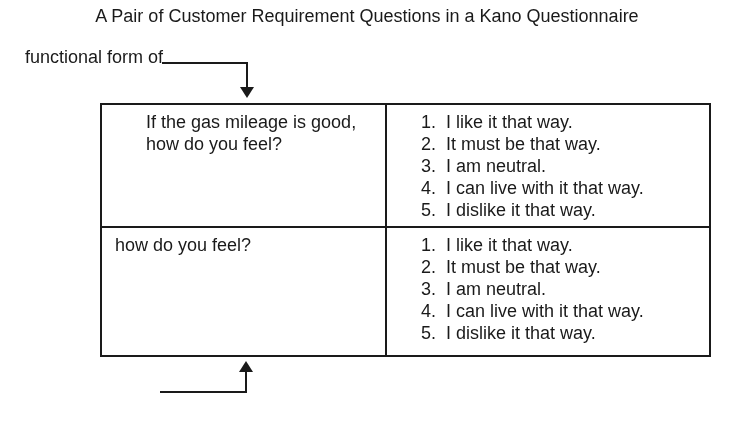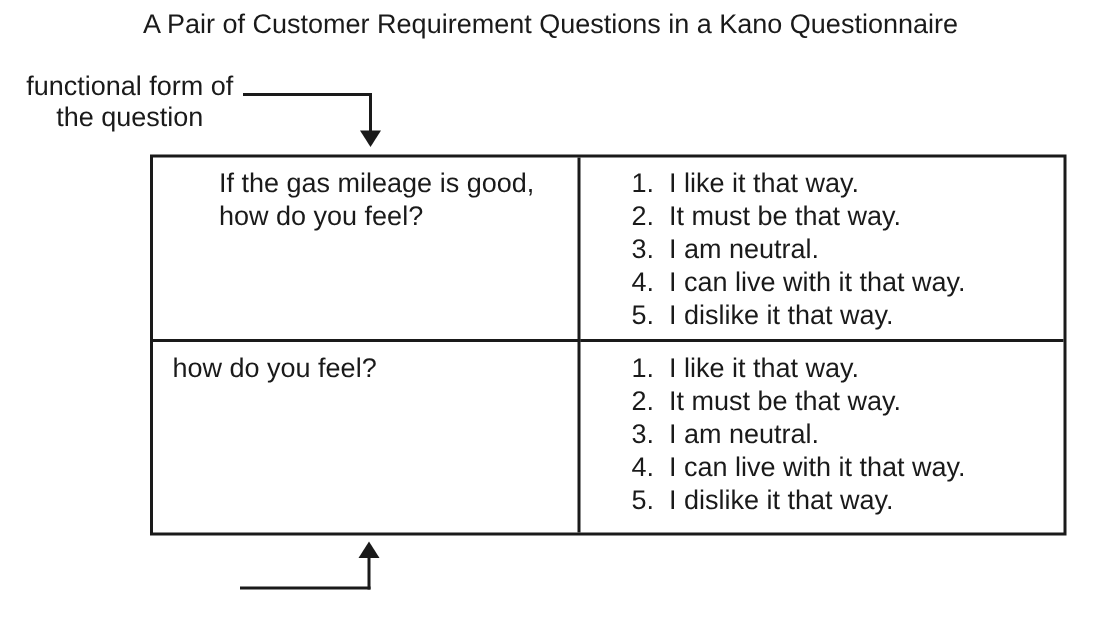--- a/index.html
+++ b/index.html
@@ -19,21 +19,21 @@
     top: 6px;
     left: 0;
     width: 100%;
     text-align: center;
   }
   .label-func {
     position: absolute;
     left: 10px;
     top: 47px;
     width: 153px;
-    text-align: center;
+    text-align: right;
     line-height: 21px;
   }
   .label-dysf {
     position: absolute;
     left: 9px;
     top: 373px;
     line-height: 21px;
   }
   .label-dysf .line2 { margin-left: 35px; }
   .hline, .vline { position: absolute; background: var(--ink, #1a1a1a); }
@@ -73,21 +73,20 @@
 </style>
 </head>
 <body>
 
 <div class="canvas">
 
   <div class="title">A Pair of Customer Requirement Questions in a Kano Questionnaire</div>
 
   <div class="label-func">
     <div>functional form of</div>
-    <div>the question</div>
   </div>
 
   <div class="hline" style="left:162px; top:62px; width:86px;"></div>
   <div class="vline" style="left:246px; top:62px; height:26px;"></div>
   <div class="arrow-down" style="left:240px; top:87px;"></div>
 
   <div class="kano-table">
 
     <div class="cell q row1">
       <div>If the gas mileage is good,</div>

